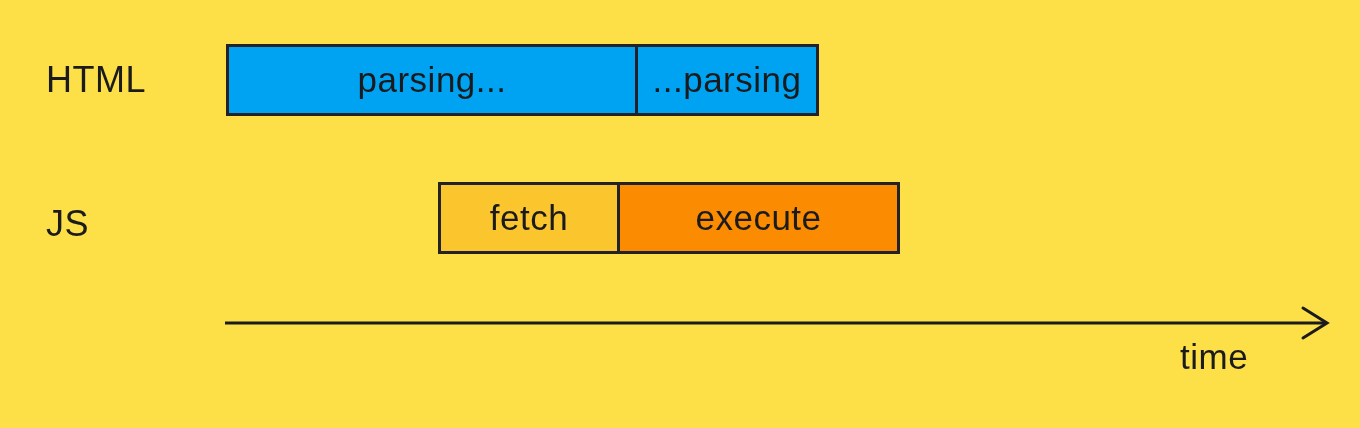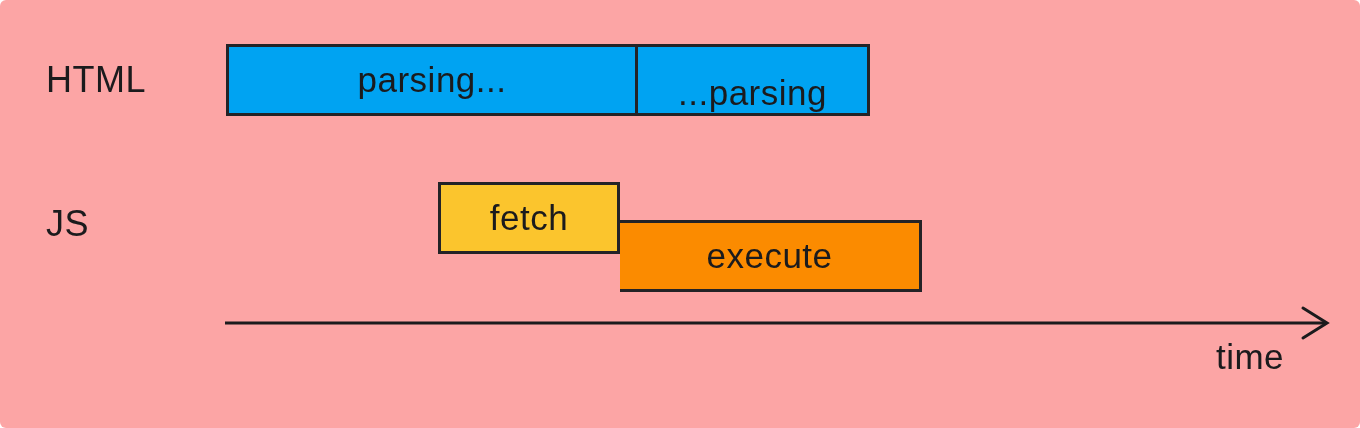--- a/index.html
+++ b/index.html
@@ -1,25 +1,24 @@
 <!DOCTYPE html>
 <html><head>
 <meta charset="utf-8">
 <style>
   * { margin: 0; padding: 0; box-sizing: border-box; }
   html, body { background: #ffffff; }
   .canvas {
     position: relative;
     width: 1360px;
     height: 428px;
-    background: #fca5a5;
+    background: #fde047;
     font-family: "Liberation Sans", sans-serif;
     color: #1b1b1d;
     overflow: hidden;
-    border-radius: 6px;
   }
   .row-label {
     position: absolute;
     left: 46px;
     height: 72px;
     display: flex;
     align-items: center;
     font-size: 36px;
     letter-spacing: 0.5px;
     color: #1b1b1d;
@@ -39,36 +38,36 @@
     display: flex;
     align-items: center;
     justify-content: center;
     font-size: 35px;
     letter-spacing: 0.5px;
     color: #1b1b1d;
   }
   .seg + .seg { border-left: 0; }
   .seg.w-parsing1 { width: 412px; }
   .seg.w-blocked  { width: 300px; }
-  .seg.w-parsing2 { width: 232px; align-items: flex-end; }
+  .seg.w-parsing2 { width: 181px; }
   .seg.w-fetch    { width: 182px; }
-  .seg.w-execute  { width: 302px; margin-top: 38px; }
+  .seg.w-execute  { width: 280px; }
   .time-axis {
     position: absolute;
     left: 222px;
     top: 300px;
     width: 1115px;
     height: 46px;
   }
   .time-label {
     position: absolute;
     left: 1180px;
     top: 337px;
     width: 140px;
-    text-align: center;
+    text-align: left;
     font-size: 35px;
     letter-spacing: 0.5px;
     color: #1b1b1d;
   }
 </style>
 </head>
 <body>
 
 <div class="canvas">
 

